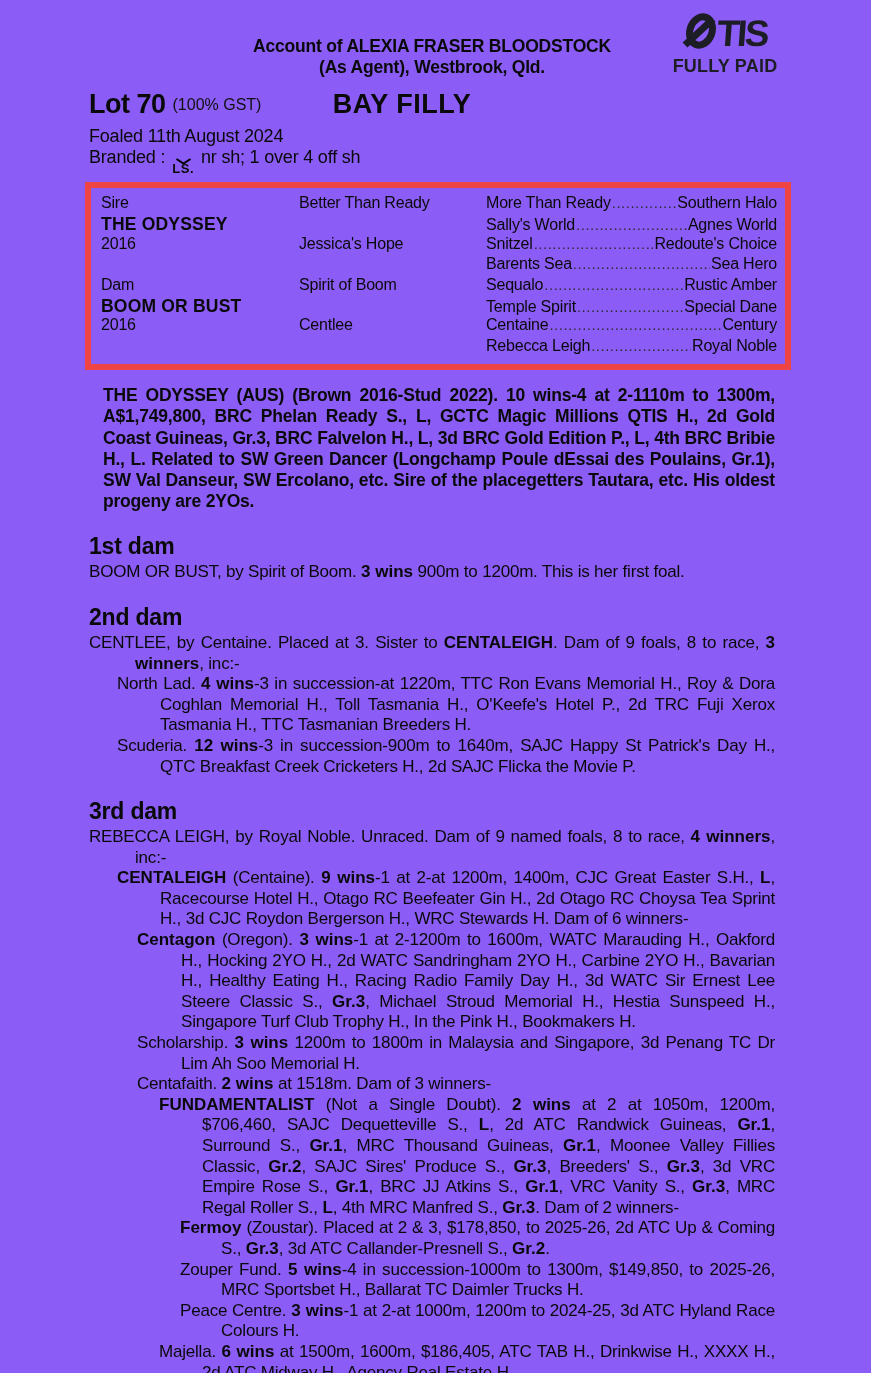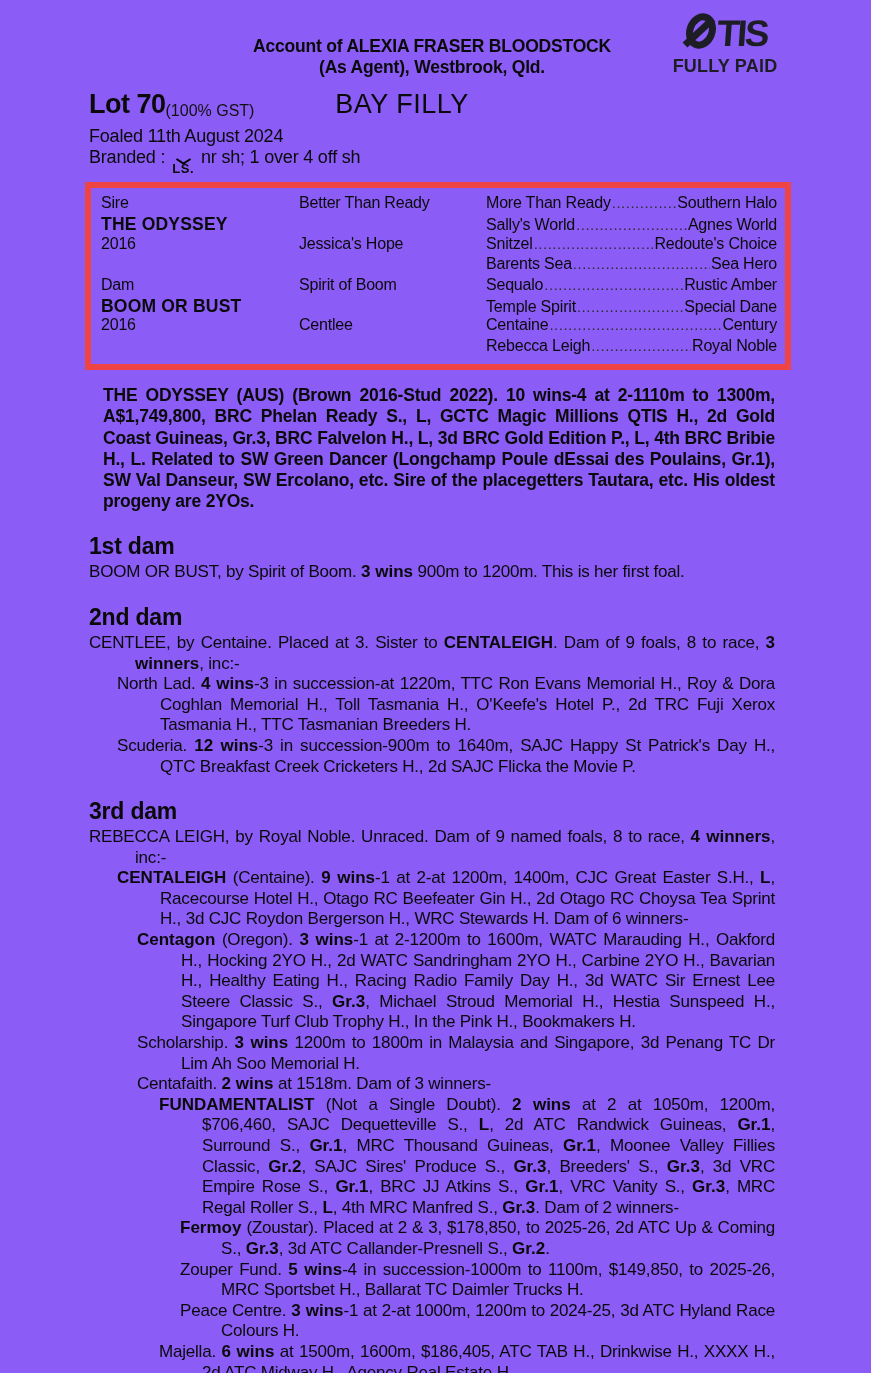--- a/index.html
+++ b/index.html
@@ -24,26 +24,26 @@
   .logo-tis{
     font-weight:bold;font-size:37px;letter-spacing:-2.5px;
     font-stretch:condensed;line-height:1;transform:skewX(-4deg);
   }
   .logo-sub{
     font-weight:bold;font-size:18px;letter-spacing:0.2px;margin-top:3px;
     line-height:1;
   }
 
   .lot-row{position:relative;margin-top:10px;height:32px;}
-  .lot-left{position:absolute;left:0;bottom:0;display:flex;align-items:flex-end;}
+  .lot-left{position:absolute;left:0;bottom:0;display:flex;align-items:center;gap:7px;}
   .lot-label{font-weight:bold;font-size:27px;letter-spacing:-0.5px;}
   .lot-gst{font-size:16px;color:#111;}
   .bay-title{
     position:absolute;left:0;right:60px;bottom:0;text-align:center;
-    font-weight:normal;font-size:27px;letter-spacing:0.5px;
+    font-weight:bold;font-size:27px;letter-spacing:0.5px;
   }
 
   .foaled-row{
     display:flex;justify-content:space-between;align-items:baseline;
     margin-top:6px;font-size:18px;letter-spacing:-0.2px;flex-direction:column;
   }
   .branded{display:flex;align-items:baseline;gap:6px;white-space:nowrap;}
   .brand-mark{display:inline-flex;flex-direction:column;align-items:center;
     transform:translateY(2px);margin:0 1px;}
   .brand-mark svg{display:block;margin-bottom:-1px;}
@@ -219,20 +219,20 @@
         <p class="entry lvl1"><span>North Lad. </span><b>4 wins</b><span>-3 in succession-at 1220m, TTC Ron Evans Memorial H., Roy &amp; Dora Coghlan Memorial H., Toll Tasmania H., O'Keefe's Hotel P., 2d TRC Fuji Xerox Tasmania H., TTC Tasmanian Breeders H.</span></p>
         <p class="entry lvl1"><span>Scuderia. </span><b>12 wins</b><span>-3 in succession-900m to 1640m, SAJC Happy St Patrick's Day H., QTC Breakfast Creek Cricketers H., 2d SAJC Flicka the Movie P.</span></p>
         <div class="dam-head">3rd dam</div>
         <p class="entry lvl0"><span>REBECCA LEIGH, by Royal Noble. Unraced. Dam of 9 named foals, 8 to race, </span><b>4 winners</b><span>, inc:-</span></p>
         <p class="entry lvl1"><b>CENTALEIGH</b><span> (Centaine). </span><b>9 wins</b><span>-1 at 2-at 1200m, 1400m, CJC Great Easter S.H., </span><b>L</b><span>, Racecourse Hotel H., Otago RC Beefeater Gin H., 2d Otago RC Choysa Tea Sprint H., 3d CJC Roydon Bergerson H., WRC Stewards H. Dam of 6 winners-</span></p>
         <p class="entry lvl2"><b>Centagon</b><span> (Oregon). </span><b>3 wins</b><span>-1 at 2-1200m to 1600m, WATC Marauding H., Oakford H., Hocking 2YO H., 2d WATC Sandringham 2YO H., Carbine 2YO H., Bavarian H., Healthy Eating H., Racing Radio Family Day H., 3d WATC Sir Ernest Lee Steere Classic S., </span><b>Gr.3</b><span>, Michael Stroud Memorial H., Hestia Sunspeed H., Singapore Turf Club Trophy H., In the Pink H., Bookmakers H.</span></p>
         <p class="entry lvl2"><span>Scholarship. </span><b>3 wins</b><span> 1200m to 1800m in Malaysia and Singapore, 3d Penang TC Dr Lim Ah Soo Memorial H.</span></p>
         <p class="entry lvl2"><span>Centafaith. </span><b>2 wins</b><span> at 1518m. Dam of 3 winners-</span></p>
         <p class="entry lvl3"><b>FUNDAMENTALIST</b><span> (Not a Single Doubt). </span><b>2 wins</b><span> at 2 at 1050m, 1200m, $706,460, SAJC Dequetteville S., </span><b>L</b><span>, 2d ATC Randwick Guineas, </span><b>Gr.1</b><span>, Surround S., </span><b>Gr.1</b><span>, MRC Thousand Guineas, </span><b>Gr.1</b><span>, Moonee Valley Fillies Classic, </span><b>Gr.2</b><span>, SAJC Sires' Produce S., </span><b>Gr.3</b><span>, Breeders' S., </span><b>Gr.3</b><span>, 3d VRC Empire Rose S., </span><b>Gr.1</b><span>, BRC JJ Atkins S., </span><b>Gr.1</b><span>, VRC Vanity S., </span><b>Gr.3</b><span>, MRC Regal Roller S., </span><b>L</b><span>, 4th MRC Manfred S., </span><b>Gr.3</b><span>. Dam of 2 winners-</span></p>
         <p class="entry lvl4"><b>Fermoy</b><span> (Zoustar). Placed at 2 &amp; 3, $178,850, to 2025-26, 2d ATC Up &amp; Coming S., </span><b>Gr.3</b><span>, 3d ATC Callander-Presnell S., </span><b>Gr.2</b><span>.</span></p>
-        <p class="entry lvl4"><span>Zouper Fund. </span><b>5 wins</b><span>-4 in succession-1000m to 1100m, $149,850, to 2025-26, MRC Sportsbet H., Ballarat TC Daimler Trucks H.</span></p>
+        <p class="entry lvl4"><span>Zouper Fund. </span><b>5 wins</b><span>-4 in succession-1000m to 1300m, $149,850, to 2025-26, MRC Sportsbet H., Ballarat TC Daimler Trucks H.</span></p>
         <p class="entry lvl4"><span>Peace Centre. </span><b>3 wins</b><span>-1 at 2-at 1000m, 1200m to 2024-25, 3d ATC Hyland Race Colours H.</span></p>
         <p class="entry lvl3"><span>Majella. </span><b>6 wins</b><span> at 1500m, 1600m, $186,405, ATC TAB H., Drinkwise H., XXXX H., 2d ATC Midway H., Agency Real Estate H.</span></p>
         <p class="entry lvl3"><span>Autumn Colours. </span><b>2 wins</b><span> at 1600m, 2350m 3d SAJC Fotobase H.</span></p>
       </div>
 
   </div>
 </div>
 
 </body></html>

